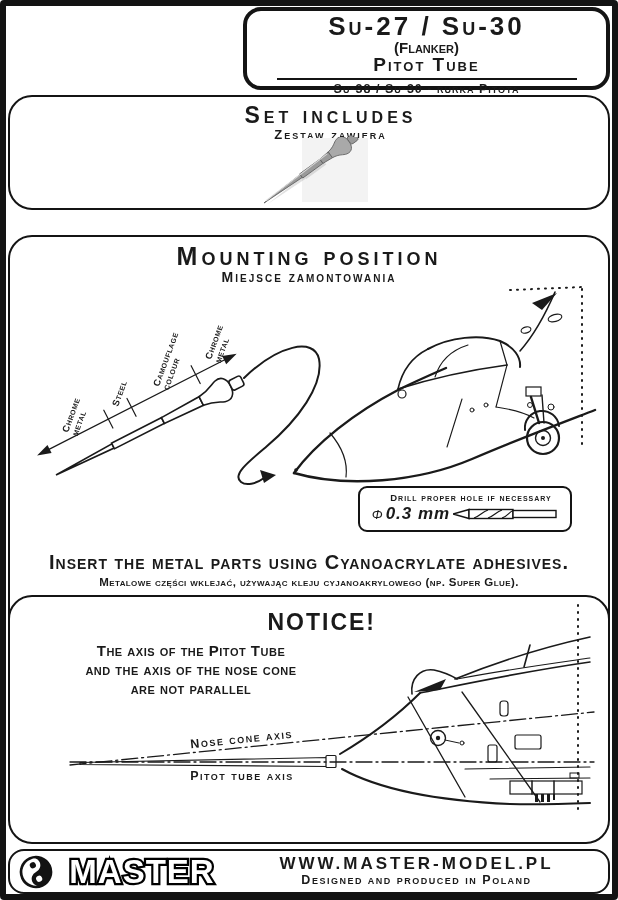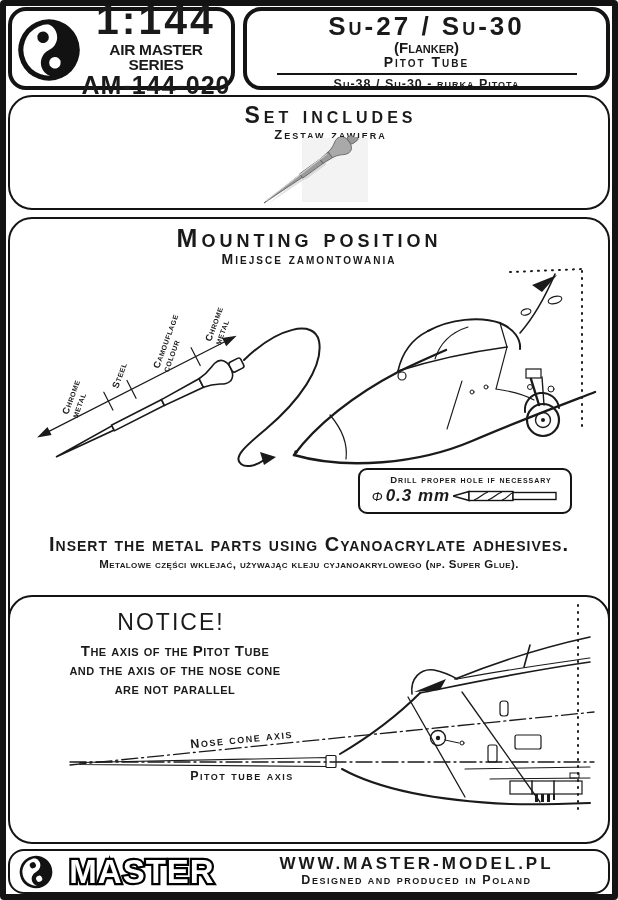--- a/index.html
+++ b/index.html
@@ -14,83 +14,68 @@
   .hdr-left{left:8px;top:7px;width:227px;height:83px;display:flex;align-items:center;}
   .logo-sm{width:64px;height:70px;margin:2px 0 0 5px;flex:0 0 auto;}
   .hdr-left-text{flex:1;text-align:center;line-height:1;}
   .scale{font-size:41px;font-weight:bold;letter-spacing:3px;}
   .series{font-size:15.5px;font-weight:bold;letter-spacing:-0.3px;margin-top:1px;}
   .code{font-size:25px;font-weight:bold;letter-spacing:1px;margin-top:0px;}
   
   .hdr-right{left:243px;top:7px;width:367px;height:83px;text-align:center;padding-top:2px;}
   .t1{font-size:26px;font-weight:bold;letter-spacing:3px;line-height:1.05;}
   .t2{font-size:15px;font-weight:bold;line-height:1;}
-  .t3{font-size:14px;font-weight:bold;letter-spacing:2px;line-height:1.1;}
+  .t3{font-size:19px;font-weight:bold;letter-spacing:2px;line-height:1.1;}
   .divider{height:2px;background:#141414;width:300px;margin:2px auto 2px auto;}
   .sub{font-size:12.5px;font-weight:bold;letter-spacing:1px;}
   
   .p-set{left:8px;top:95px;width:602px;height:115px;text-align:center;padding-left:43px;}
   .h-big{font-size:23px;font-weight:bold;letter-spacing:4px;margin-top:7px;line-height:1;}
   .h-sub{font-size:13px;font-weight:bold;letter-spacing:2px;line-height:1.2;}
   .part-photo{position:absolute;left:232px;top:40px;width:140px;height:72px;}
   
-  .p-mount{left:8px;top:217px;width:602px;height:473px;}
+  .p-mount{left:8px;top:235px;width:602px;height:473px;}
   .p-mount .h-big{font-size:25px;}
   .p-mount .h-sub{font-size:14px;}
   .mount-head{text-align:center;}
   .mount-art{position:absolute;left:0;top:0;width:597px;height:365px;}
   .drill-box{position:absolute;left:348px;top:249px;width:214px;height:46px;border:2px solid #141414;
              border-radius:9px;background:#fff;z-index:2;text-align:center;box-sizing:border-box;}
   .drill-line{font-size:9.5px;font-weight:bold;letter-spacing:1px;margin-top:4px;padding-left:12px;}
   .drill-row{display:flex;align-items:center;justify-content:center;gap:3px;margin-top:1px;}
   .phi{font-size:13px;font-style:italic;}
   .dsize{font-size:17px;font-style:italic;font-weight:600;letter-spacing:1px;}
   .glue-en{position:absolute;left:0;width:100%;top:314px;text-align:center;font-size:20px;
            font-weight:bold;letter-spacing:1px;z-index:2;}
   .glue-pl{position:absolute;left:0;width:100%;top:339px;text-align:center;font-size:11.5px;
            font-weight:bold;letter-spacing:0.4px;z-index:2;}
   
   .p-notice{left:8px;top:595px;width:602px;height:249px;}
-  .n-title{position:absolute;left:0;top:12px;width:322px;text-align:center;font-size:23px;
-           font-weight:normal;letter-spacing:2px;z-index:2;}
+  .n-title{position:absolute;left:0;top:12px;width:322px;text-align:right;font-size:23px;
+           font-weight:bold;letter-spacing:2px;z-index:2;padding-left:44px;}
   .n-body{position:absolute;left:0;top:44px;width:330px;text-align:center;font-size:15px;
-          font-weight:bold;line-height:19px;letter-spacing:0.5px;z-index:2;}
+          font-weight:bold;line-height:19px;letter-spacing:0.5px;z-index:2;padding-left:16px;}
   .notice-art{position:absolute;left:0;top:0;width:597px;height:244px;}
   
   .footer{left:8px;top:849px;width:602px;height:45px;border:2.5px solid #141414;border-radius:16px;
           display:flex;align-items:center;box-sizing:border-box;}
   .logo-ft{width:34px;height:34px;margin-left:9px;flex:0 0 auto;}
   .brand{width:178px;height:40px;flex:0 0 auto;}
   .ft-right{flex:1;text-align:center;line-height:1.1;padding-right:6px;}
   .web{font-size:17px;font-weight:bold;letter-spacing:3px;}
   .copy{font-size:11.5px;font-weight:bold;letter-spacing:0.5px;}
   .orig{font-size:12.5px;font-weight:bold;letter-spacing:1.5px;}
   svg text{font-family:"Liberation Sans", sans-serif;}
 </style>
 </head>
 <body>
 
 <div class="page">
   <div class="frame"></div>
 
-  <div class="box hdr hdr-left">
-    <svg class="logo-sm" viewBox="0 0 100 100">
-      <g transform="rotate(-25 50 50)">
-        <circle cx="50" cy="50" r="44" fill="#ffffff" stroke="#121212" stroke-width="8"></circle>
-        <path d="M50 6 a44 44 0 0 1 0 88 a22 22 0 0 1 0 -44 a22 22 0 0 0 0 -44 Z" fill="#121212"></path>
-        <circle cx="50" cy="28" r="9" fill="#121212"></circle>
-        <circle cx="50" cy="72" r="9" fill="#ffffff"></circle>
-      </g>
-    </svg>
-    <div class="hdr-left-text">
-      <div class="scale">1:144</div>
-      <div class="series">AIR MASTER SERIES</div>
-      <div class="code">AM-144-020</div>
-    </div>
-  </div>
 
   <div class="box hdr hdr-right">
     <div class="t1 sc">Su-27 / Su-30</div>
     <div class="t2 sc">(Flanker)</div>
     <div class="t3 sc">Pitot Tube</div>
     <div class="divider"></div>
     <div class="sub sc">Su-38 / Su-30 - rurka Pitota</div>
   </div>
 
   <div class="box panel p-set">

